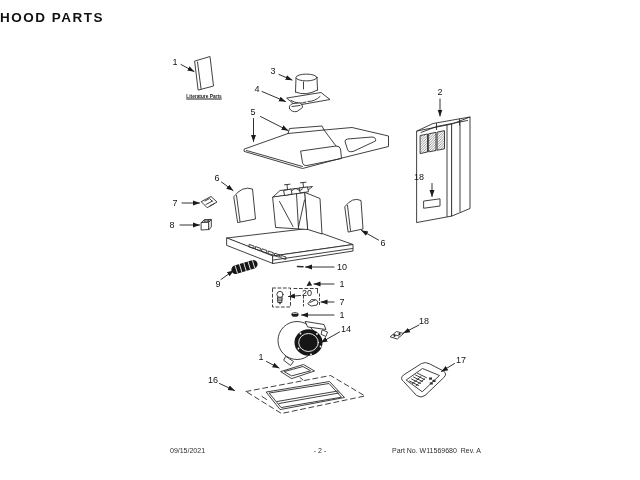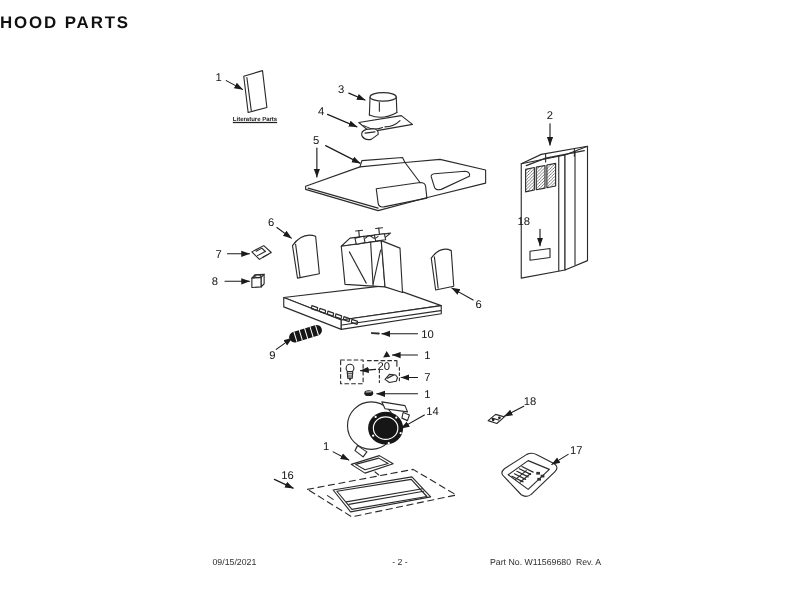--- a/index.html
+++ b/index.html
@@ -271,21 +271,21 @@
   <div class="callout" style="left:383px;top:243px">6</div>
   <div class="callout" style="left:175px;top:203px">7</div>
   <div class="callout" style="left:172px;top:225px">8</div>
   <div class="callout" style="left:218px;top:284px">9</div>
   <div class="callout" style="left:342px;top:267px">10</div>
   <div class="callout" style="left:342px;top:284px">1</div>
   <div class="callout" style="left:342px;top:302px">7</div>
   <div class="callout" style="left:342px;top:315px">1</div>
   <div class="callout" style="left:346px;top:329px">14</div>
   <div class="callout" style="left:261px;top:357px">1</div>
-  <div class="callout" style="left:230px;top:380px">16</div>
+  <div class="callout" style="left:213px;top:380px">16</div>
   <div class="callout" style="left:461px;top:360px">17</div>
   <div class="callout" style="left:419px;top:177px">18</div>
   <div class="callout" style="left:424px;top:321px">18</div>
   <div class="callout" style="left:307px;top:293px">20</div>
 
   <div class="lit-label">Literature Parts</div>
 
   <div class="footer-text f-date">09/15/2021</div>
   <div class="footer-text f-page">- 2 -</div>
   <div class="footer-text f-part">Part No. W11569680  Rev. A</div>

